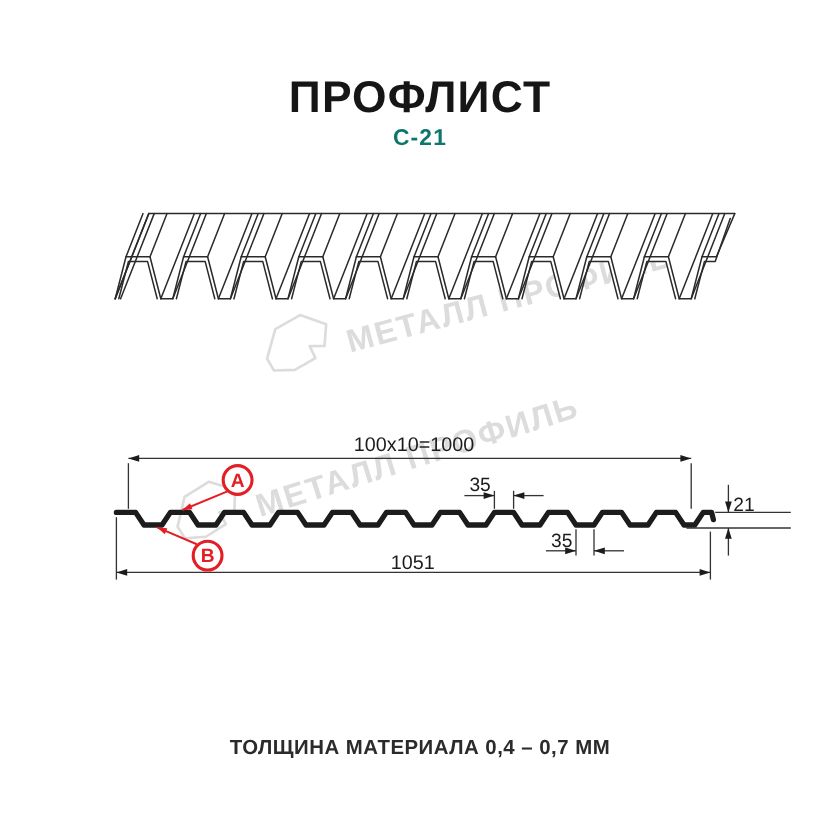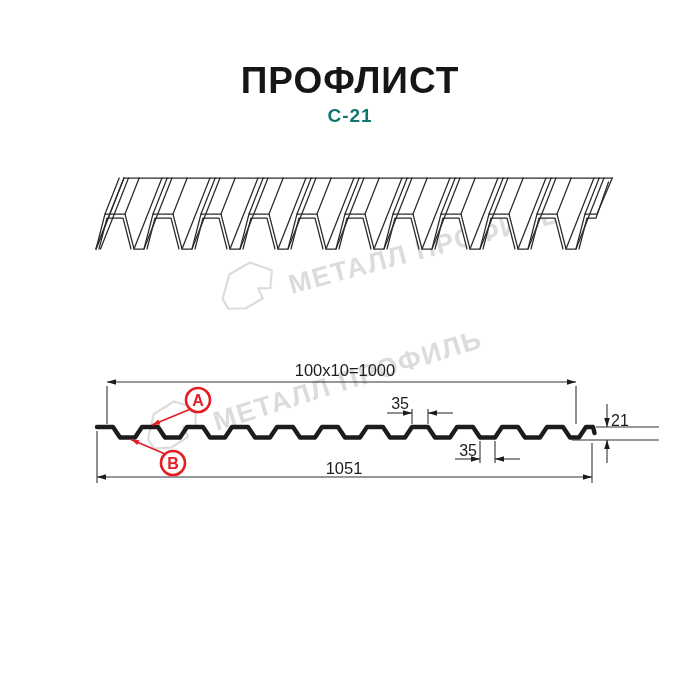--- a/index.html
+++ b/index.html
@@ -151,13 +151,14 @@
     <g>
       <circle cx="198" cy="400" r="12" fill="#ffffff" stroke="#e31e24" stroke-width="2.6"></circle>
       <text class="marker-letter" x="198" y="405.5" text-anchor="middle" fill="#e31e24">А</text>
     </g>
     <g>
       <circle cx="173" cy="463" r="12" fill="#ffffff" stroke="#e31e24" stroke-width="2.6"></circle>
       <text class="marker-letter" x="173" y="468.5" text-anchor="middle" fill="#e31e24">В</text>
     </g>
   </svg>
 
+  <div class="footer-note">ТОЛЩИНА МАТЕРИАЛА 0,4 – 0,7 ММ</div>
 </div>
 
 </body></html>

